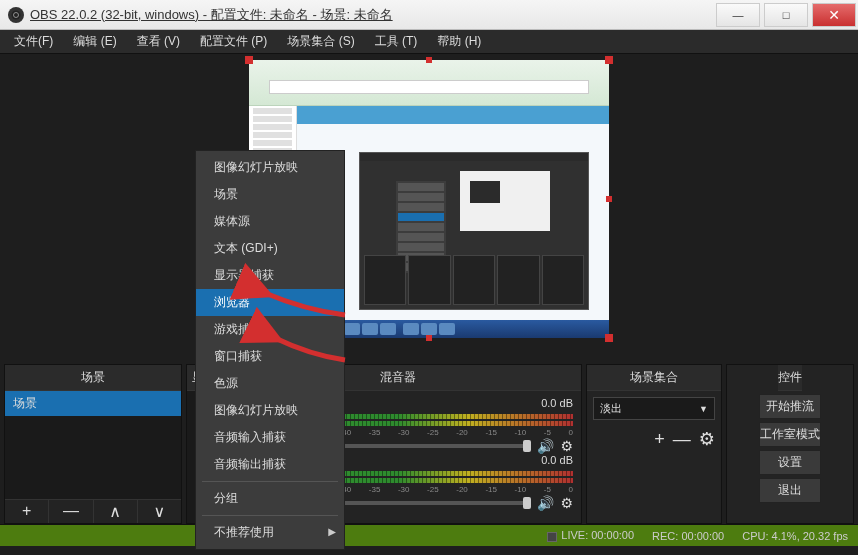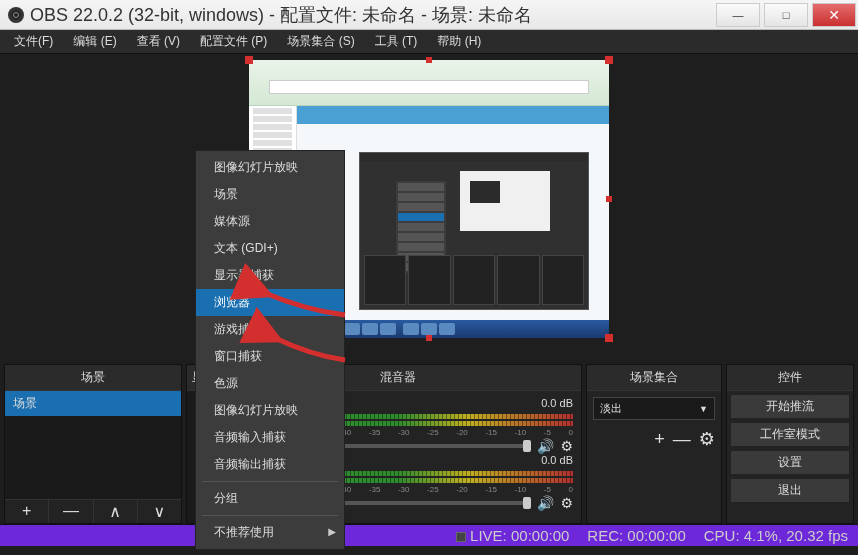--- a/index.html
+++ b/index.html
@@ -2,21 +2,21 @@
 <html><head>
 <meta charset="utf-8">
 <style>
 * { margin: 0; padding: 0; box-sizing: border-box; font-family: "Microsoft YaHei", Arial, sans-serif; }
 body { background: #1e1e1e; width: 858px; height: 555px; overflow: hidden; position: relative; }
 
 
 .win-titlebar { height: 30px; background: linear-gradient(#f5f5f5, #e8e8e8); border-bottom: 1px solid #bbb; display: flex; align-items: center; padding-left: 8px; }
 .win-titlebar .icon { width: 16px; height: 16px; margin-right: 6px; border-radius: 50%; background: #333; display: flex; align-items: center; justify-content: center; }
 .win-titlebar .icon svg { width: 10px; height: 10px; }
-.win-titlebar .title { font-size: 18px; color: #333; }
+.win-titlebar .title { font-size: 13px; color: #333; text-decoration: underline; }
 .win-ctrls { margin-left: auto; display: flex; }
 .win-ctrls div { width: 44px; height: 24px; margin: 3px 2px; display: flex; align-items: center; justify-content: center; border: 1px solid #ccc; background: linear-gradient(#fafafa,#e5e5e5); font-size: 11px; color: #333; }
 .win-ctrls .close { background: linear-gradient(#e56c6c,#c93030); color: #fff; font-size: 14px; }
 
 
 .menubar { height: 24px; background: #2b2b2b; display: flex; align-items: center; padding-left: 4px; border-bottom: 1px solid #111; }
 .menubar span { color: #ddd; font-size: 12px; padding: 3px 10px; }
 
 
 .main { position: relative; height: 310px; background: #1e1e1e; display: flex; justify-content: center; }
@@ -64,21 +64,21 @@
 .arrow-anno svg { overflow: visible; }
 
 
 .docks { display: flex; height: 160px; gap: 4px; padding: 0 4px; }
 .dock { background: #232323; border: 1px solid #111; display: flex; flex-direction: column; }
 .dock-h { text-align: center; color: #ddd; font-size: 12px; padding: 4px 0; border-bottom: 1px solid #333; background: #2b2b2b; }
 .dock-scenes { width: 178px; }
 .dock-sources { width: 24px; }
 .dock-mixer { flex: 1; }
 .dock-trans { width: 136px; }
-.dock-ctrls { width: 128px; }
+.dock-ctrls { width: 128px; align-items: center; }
 
 .list { flex: 1; background: #1a1a1a; overflow: hidden; }
 .list .item { color: #ddd; font-size: 12px; padding: 4px 8px; }
 .list .item.sel { background: #1a6fb0; }
 .footer-btns { display: flex; border-top: 1px solid #333; }
 .footer-btns .btn { flex: 1; text-align: center; color: #ddd; font-size: 16px; padding: 2px 0; border-right: 1px solid #333; }
 .footer-btns .btn:last-child { border-right: none; }
 
 
 .mixer-body { flex: 1; padding: 6px 8px; display: flex; flex-direction: column; }
@@ -95,21 +95,21 @@
 .select { background: #1a1a1a; border: 1px solid #444; color: #ddd; font-size: 11px; padding: 3px 6px; display: flex; justify-content: space-between; align-items: center; }
 .trans-row { display: flex; justify-content: flex-end; gap: 8px; color: #ddd; font-size: 18px; align-items: center; }
 .dur-row { display: flex; align-items: center; gap: 4px; color: #ddd; font-size: 11px; }
 .dur-row .spin { flex: 1; background: #1a1a1a; border: 1px solid #444; padding: 2px 4px; display: flex; justify-content: space-between; align-items: center; }
 
 
 .ctrls-body { flex: 1; display: flex; flex-direction: column; gap: 3px; padding: 3px; }
 .ctrl-btn { background: #3a3a3a; border: 1px solid #222; color: #ddd; font-size: 12px; text-align: center; padding: 3px 0; }
 
 
-.statusbar { height: 22px; background: #6d28d9; color: #ccc; font-size: 15px; display: flex; align-items: center; justify-content: flex-end; gap: 18px; padding: 0 10px; border-top: 1px solid #111; }
+.statusbar { height: 22px; background: #4d7c0f; color: #ccc; font-size: 11px; display: flex; align-items: center; justify-content: flex-end; gap: 18px; padding: 0 10px; border-top: 1px solid #111; }
 .statusbar .box { display: inline-block; width: 10px; height: 10px; background: #444; border: 1px solid #666; margin-right: 4px; vertical-align: middle; }
 
 </style>
 </head>
 <body>
 
 <div class="win-titlebar">
   <span class="icon">
     <svg viewBox="0 0 10 10">
         <circle cx="5" cy="5" r="4.5" fill="#222"></circle>

